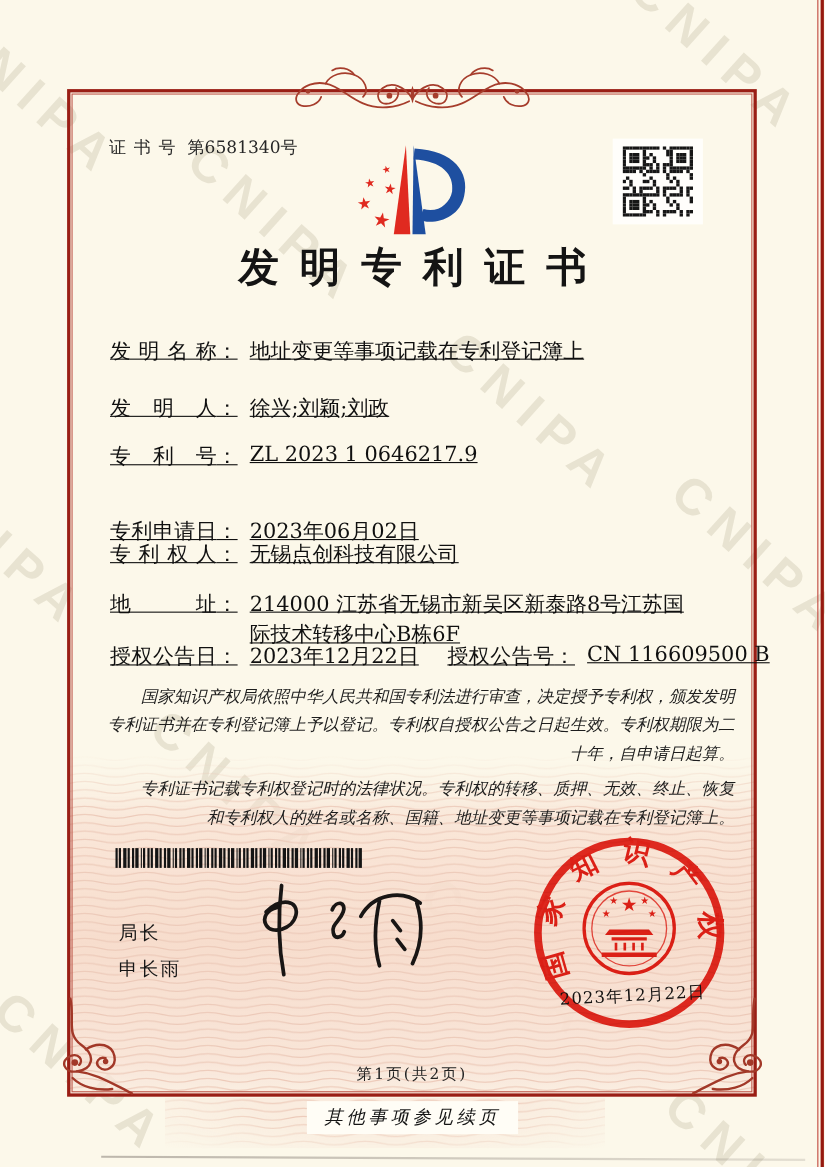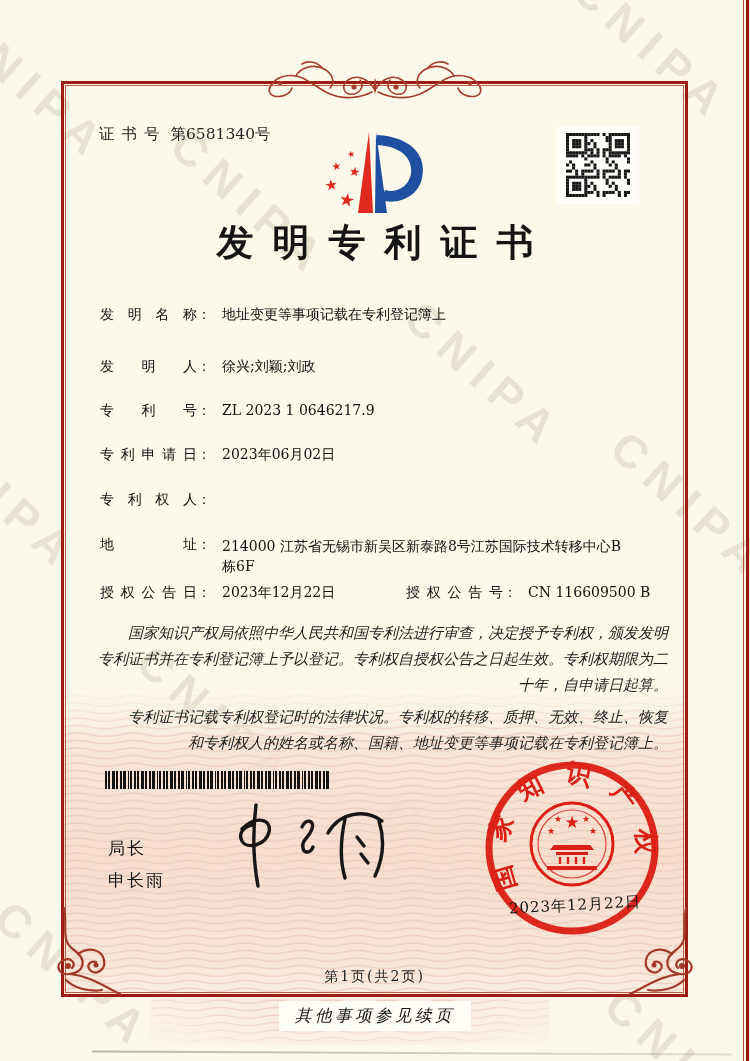--- a/index.html
+++ b/index.html
@@ -51,21 +51,21 @@
   .cert-no{position:absolute;left:99px;top:124px;z-index:5;font-size:15.5px;color:#262626;}
   .cert-no .lbl{letter-spacing:7px;margin-right:4px;}
   .logo{position:absolute;left:323px;top:124px;z-index:5;}
   .qr-wrap{position:absolute;left:557px;top:126px;width:82px;height:78px;background:#fffefb;z-index:5;
     display:flex;align-items:center;justify-content:center;}
   .title{
     position:absolute;left:0;right:0;top:218px;z-index:5;text-align:center;
     font-size:37px;font-weight:600;letter-spacing:19px;padding-left:19px;color:#141414;
   }
   
-  .row{position:absolute;left:100px;z-index:5;display:flex;font-size:14px;color:#101010;width:580px;}
+  .row{position:absolute;left:100px;z-index:5;display:flex;font-size:19px;color:#101010;width:580px;text-decoration:underline;}
   .flabel{flex:none;width:97px;text-align:justify;text-align-last:justify;}
   .colon{flex:none;margin-right:11px;}
   .fval{white-space:nowrap;}
   .fval.addr{white-space:normal;max-width:412px;line-height:1.45;}
   .pair2{display:flex;margin-left:26px;}
   
   .paras{position:absolute;left:88px;top:621px;width:580px;z-index:5;
     font-size:15px;font-style:italic;line-height:1.73;color:#1d1d1d;}
   .paras p{margin:0 0 6px 0;text-indent:2em;text-align:right;}
   
@@ -398,28 +398,29 @@
 <div class="row" style="top:358px">
   <span class="flabel">发明人</span>
   <span class="colon">：</span>
   <span class="fval">徐兴;刘颖;刘政</span>
 </div>
 <div class="row" style="top:402px">
   <span class="flabel">专利号</span>
   <span class="colon">：</span>
   <span class="fval">ZL 2023 1 0646217.9</span>
 </div>
-<div class="row" style="top:446px">
+<div class="row" style="top:470px">
   <span class="flabel">专利申请日</span>
   <span class="colon">：</span>
   <span class="fval">2023年06月02日</span>
 </div>
 <div class="row" style="top:491px">
   <span class="flabel">专利权人</span>
   <span class="colon">：</span>
+  <span class="fval">无锡点创科技有限公司</span>
 </div>
 <div class="row" style="top:536px">
   <span class="flabel">地址</span>
   <span class="colon">：</span>
   <span class="fval addr">214000 江苏省无锡市新吴区新泰路8号江苏国际技术转移中心B栋6F</span>
 </div>
 <div class="row" style="top:584px">
   <span class="flabel">授权公告日</span>
   <span class="colon">：</span>
   <span class="fval" style="width:158px">2023年12月22日</span>

